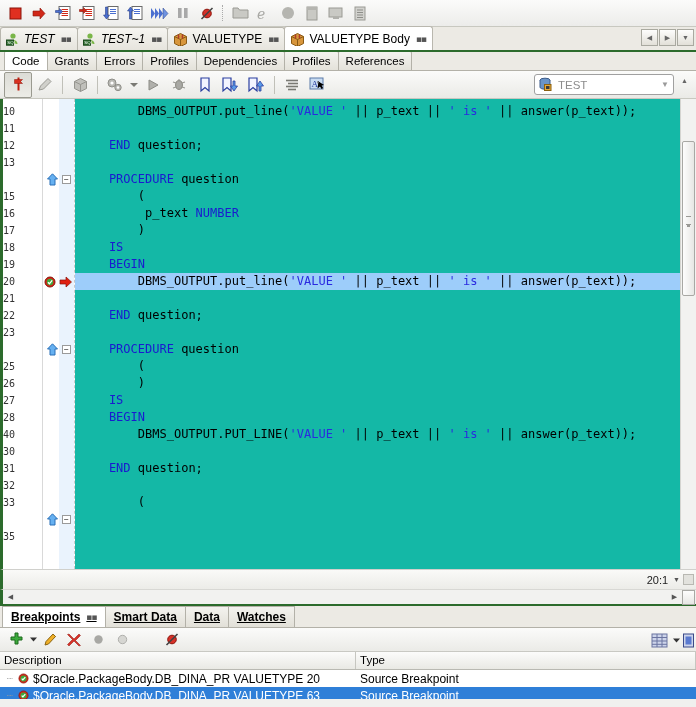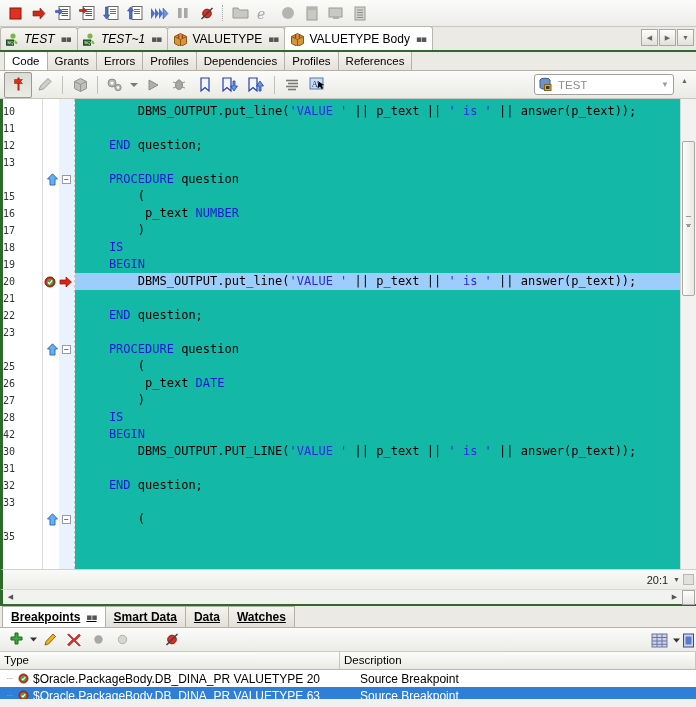--- a/index.html
+++ b/index.html
@@ -676,21 +676,21 @@
         <div class="ln">19</div>
         <div class="ln">20</div>
         <div class="ln">21</div>
         <div class="ln">22</div>
         <div class="ln">23</div>
         <div class="ln"></div>
         <div class="ln">25</div>
         <div class="ln">26</div>
         <div class="ln">27</div>
         <div class="ln">28</div>
-        <div class="ln">42</div>
+        <div class="ln">40</div>
         <div class="ln">30</div>
         <div class="ln">31</div>
         <div class="ln">32</div>
         <div class="ln">33</div>
         <div class="ln"></div>
         <div class="ln">35</div>
       </div>
     <div class="bpcol" id="bpcol">
         <div class="bpcell"></div>
         <div class="bpcell"></div>
@@ -791,21 +791,20 @@
         <div class="codeline"><span class="op">         p_text </span><span class="kw">NUMBER</span></div>
         <div class="codeline"><span class="op">        )</span></div>
         <div class="codeline"><span class="kw">    IS</span></div>
         <div class="codeline"><span class="kw">    BEGIN</span></div>
         <div class="codeline hl"><span class="op">        DBMS_OUTPUT.put_line(</span><span class="str">'VALUE '</span><span class="op"> || p_text || </span><span class="str">' is '</span><span class="op"> || answer(p_text));</span></div>
         <div class="codeline">&nbsp;</div>
         <div class="codeline"><span class="kw">    END</span><span class="op"> question;</span></div>
         <div class="codeline">&nbsp;</div>
         <div class="codeline"><span class="kw">    PROCEDURE</span><span class="op"> question</span></div>
         <div class="codeline"><span class="op">        (</span></div>
-        <div class="codeline"><span class="op">         p_text </span><span class="kw">DATE</span></div>
         <div class="codeline"><span class="op">        )</span></div>
         <div class="codeline"><span class="kw">    IS</span></div>
         <div class="codeline"><span class="kw">    BEGIN</span></div>
         <div class="codeline"><span class="op">        DBMS_OUTPUT.PUT_LINE(</span><span class="str">'VALUE '</span><span class="op"> || p_text || </span><span class="str">' is '</span><span class="op"> || answer(p_text));</span></div>
         <div class="codeline">&nbsp;</div>
         <div class="codeline"><span class="kw">    END</span><span class="op"> question;</span></div>
         <div class="codeline">&nbsp;</div>
         <div class="codeline"><span class="op">        (</span></div>
         <div style="position: absolute; left: 0px; top: 4px; width: 0px; height: 100%;"></div>
       </div>
@@ -902,22 +901,22 @@
           <svg width="11" height="15" viewBox="0 0 11 15">
             <rect x="0.5" y="1" width="10" height="13" fill="#cdd4ea" stroke="#3a4a8a"></rect>
             <rect x="2.5" y="3.5" width="6" height="8" fill="#5a7ad0"></rect>
           </svg>
         </div>
       </div>
     </div>
 
     <div class="bp-table">
       <div class="bp-head">
+        <div class="bp-head-cell desc">Description</div>
         <div class="bp-head-cell type">Type</div>
-        <div class="bp-head-cell desc">Description</div>
       </div>
       <div id="bp-rows">
           <div class="bp-row">
             <div class="bp-cell-desc">
               <span class="tree-lead">┈</span>
               <span class="bp-dot">
                 <svg width="11" height="11" viewBox="0 0 11 11">
                   <circle cx="5.5" cy="5.5" r="4.6" fill="#d02818" stroke="#8a1208" stroke-width="0.7"></circle>
                   <circle cx="5.5" cy="5.5" r="3" fill="#3caa3c"></circle>
                   <path d="M3.7 5.6l1.2 1.3 2.4-2.8" stroke="#fff" stroke-width="1.2" fill="none"></path>

